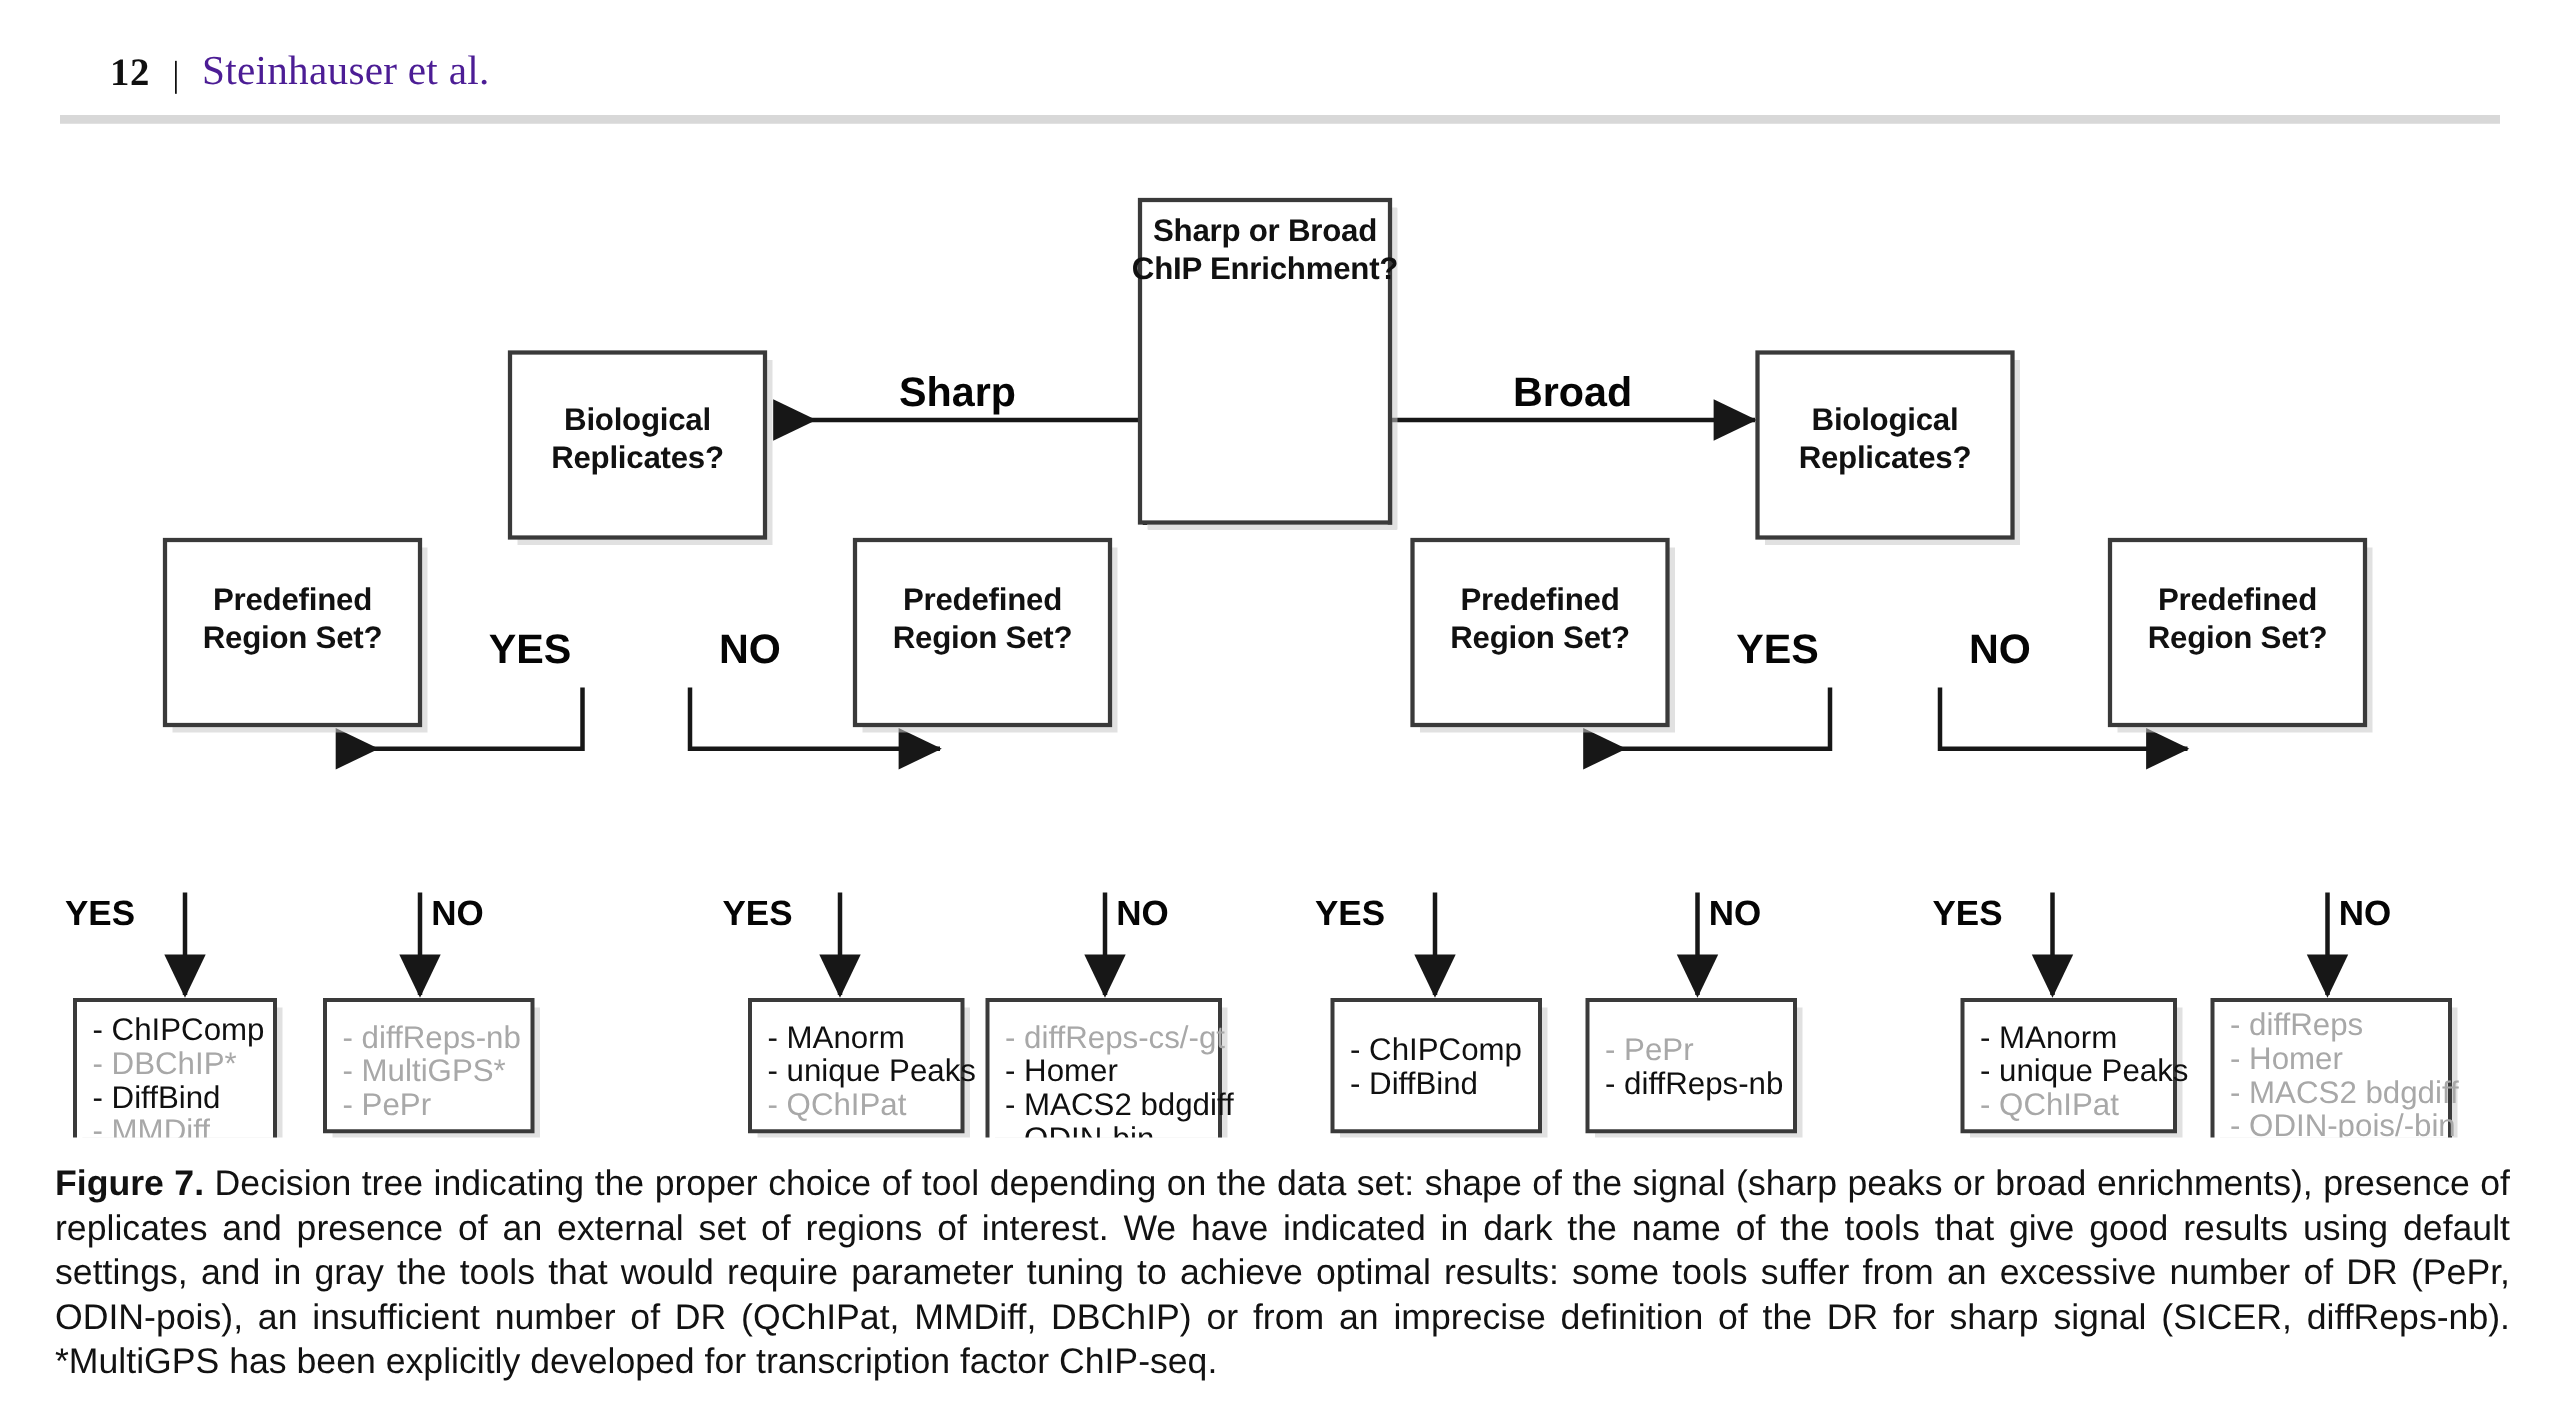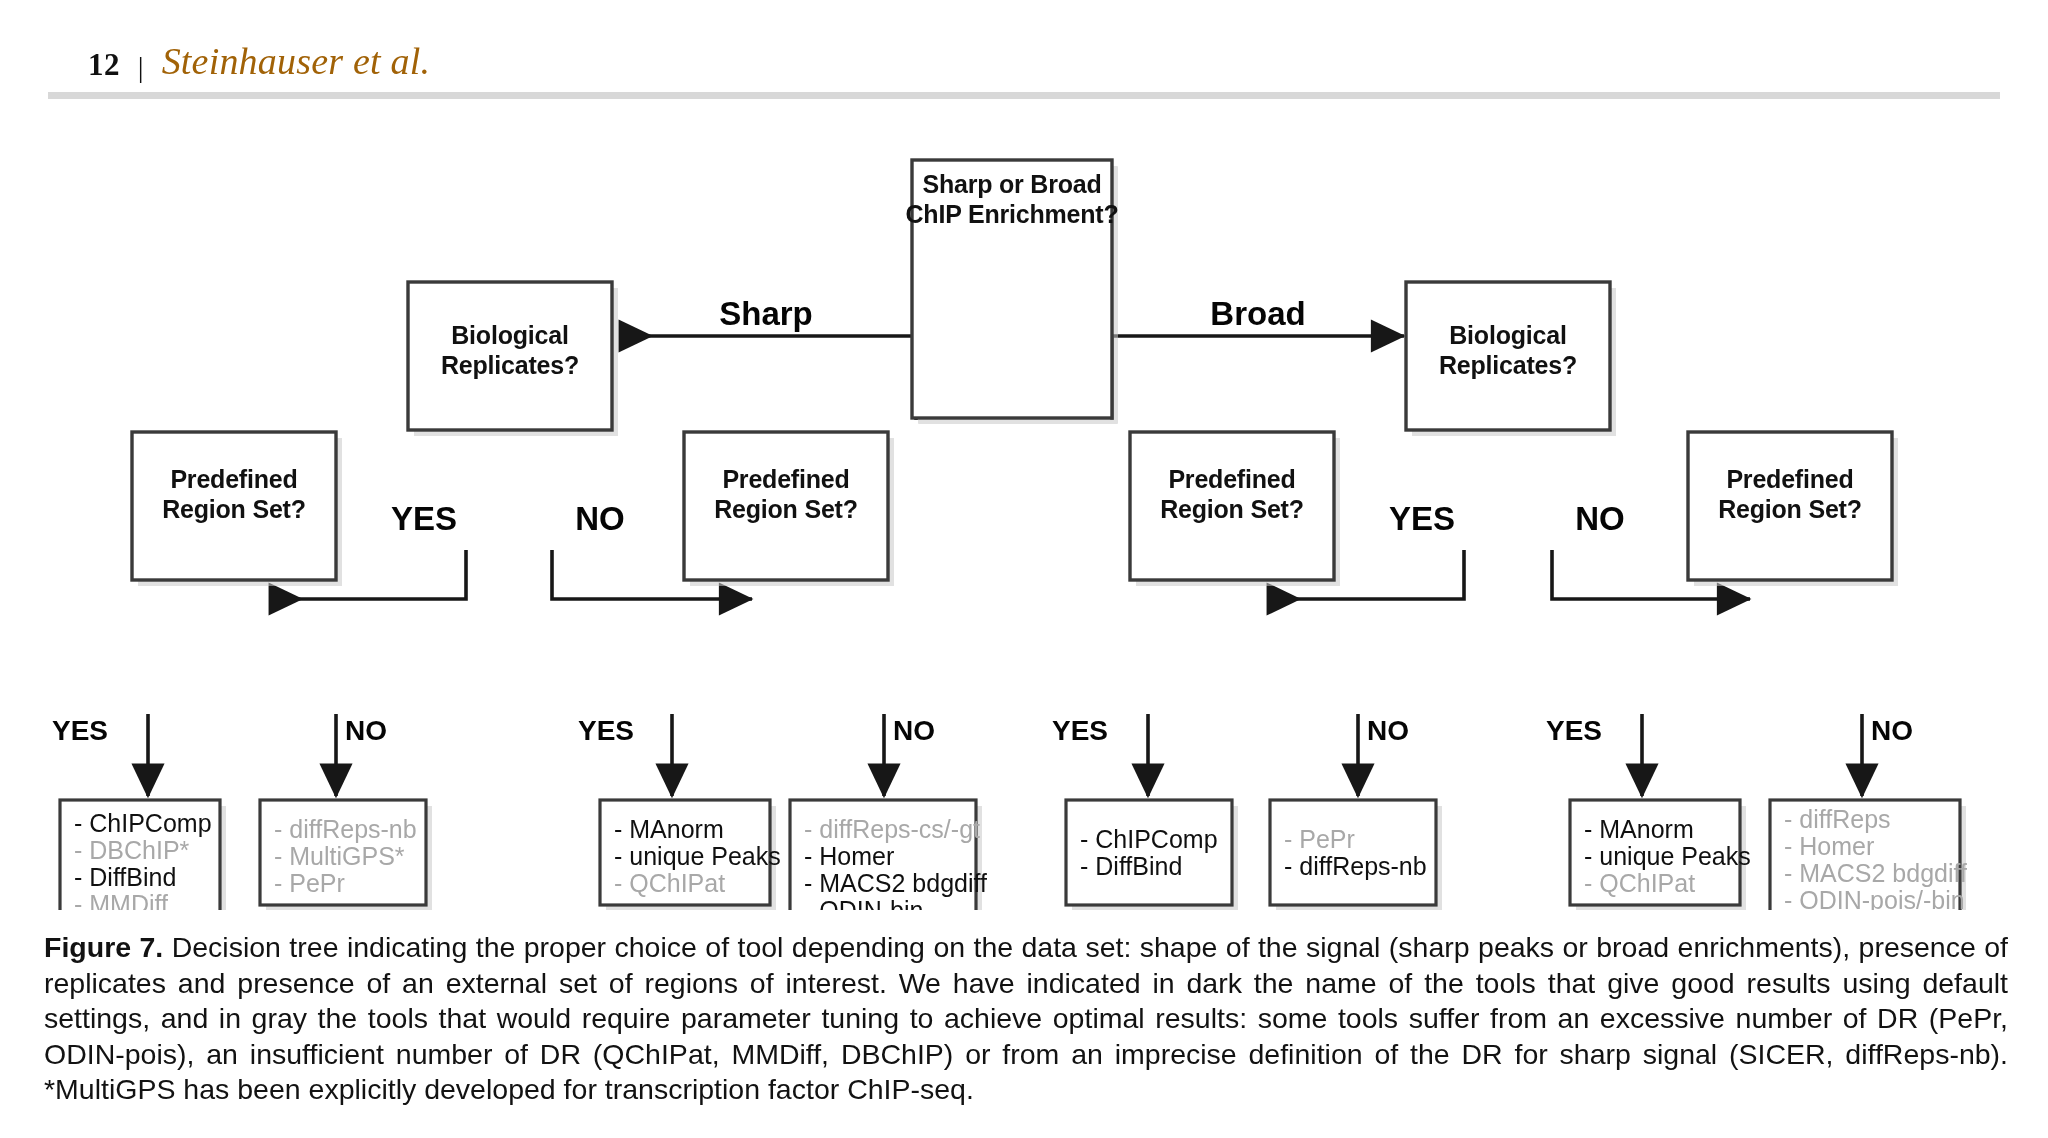--- a/index.html
+++ b/index.html
@@ -41,23 +41,22 @@
     letter-spacing: 0.4px;
     color: #101010;
   }
   .head-sep {
     font-size: 29px;
     color: #101010;
     font-weight: normal;
     transform: translateY(1px);
   }
   .head-authors {
-    font-style: italic;
-    font-size: 38px;
-    color: #a16207;
+    font-size: 33px;
+    color: #4c1d95;
     letter-spacing: 0.2px;
   }
   #header-rule {
     position: absolute;
     left: 48px;
     top: 92px;
     width: 1952px;
     height: 7px;
     background: #d8d8d8;
   }

